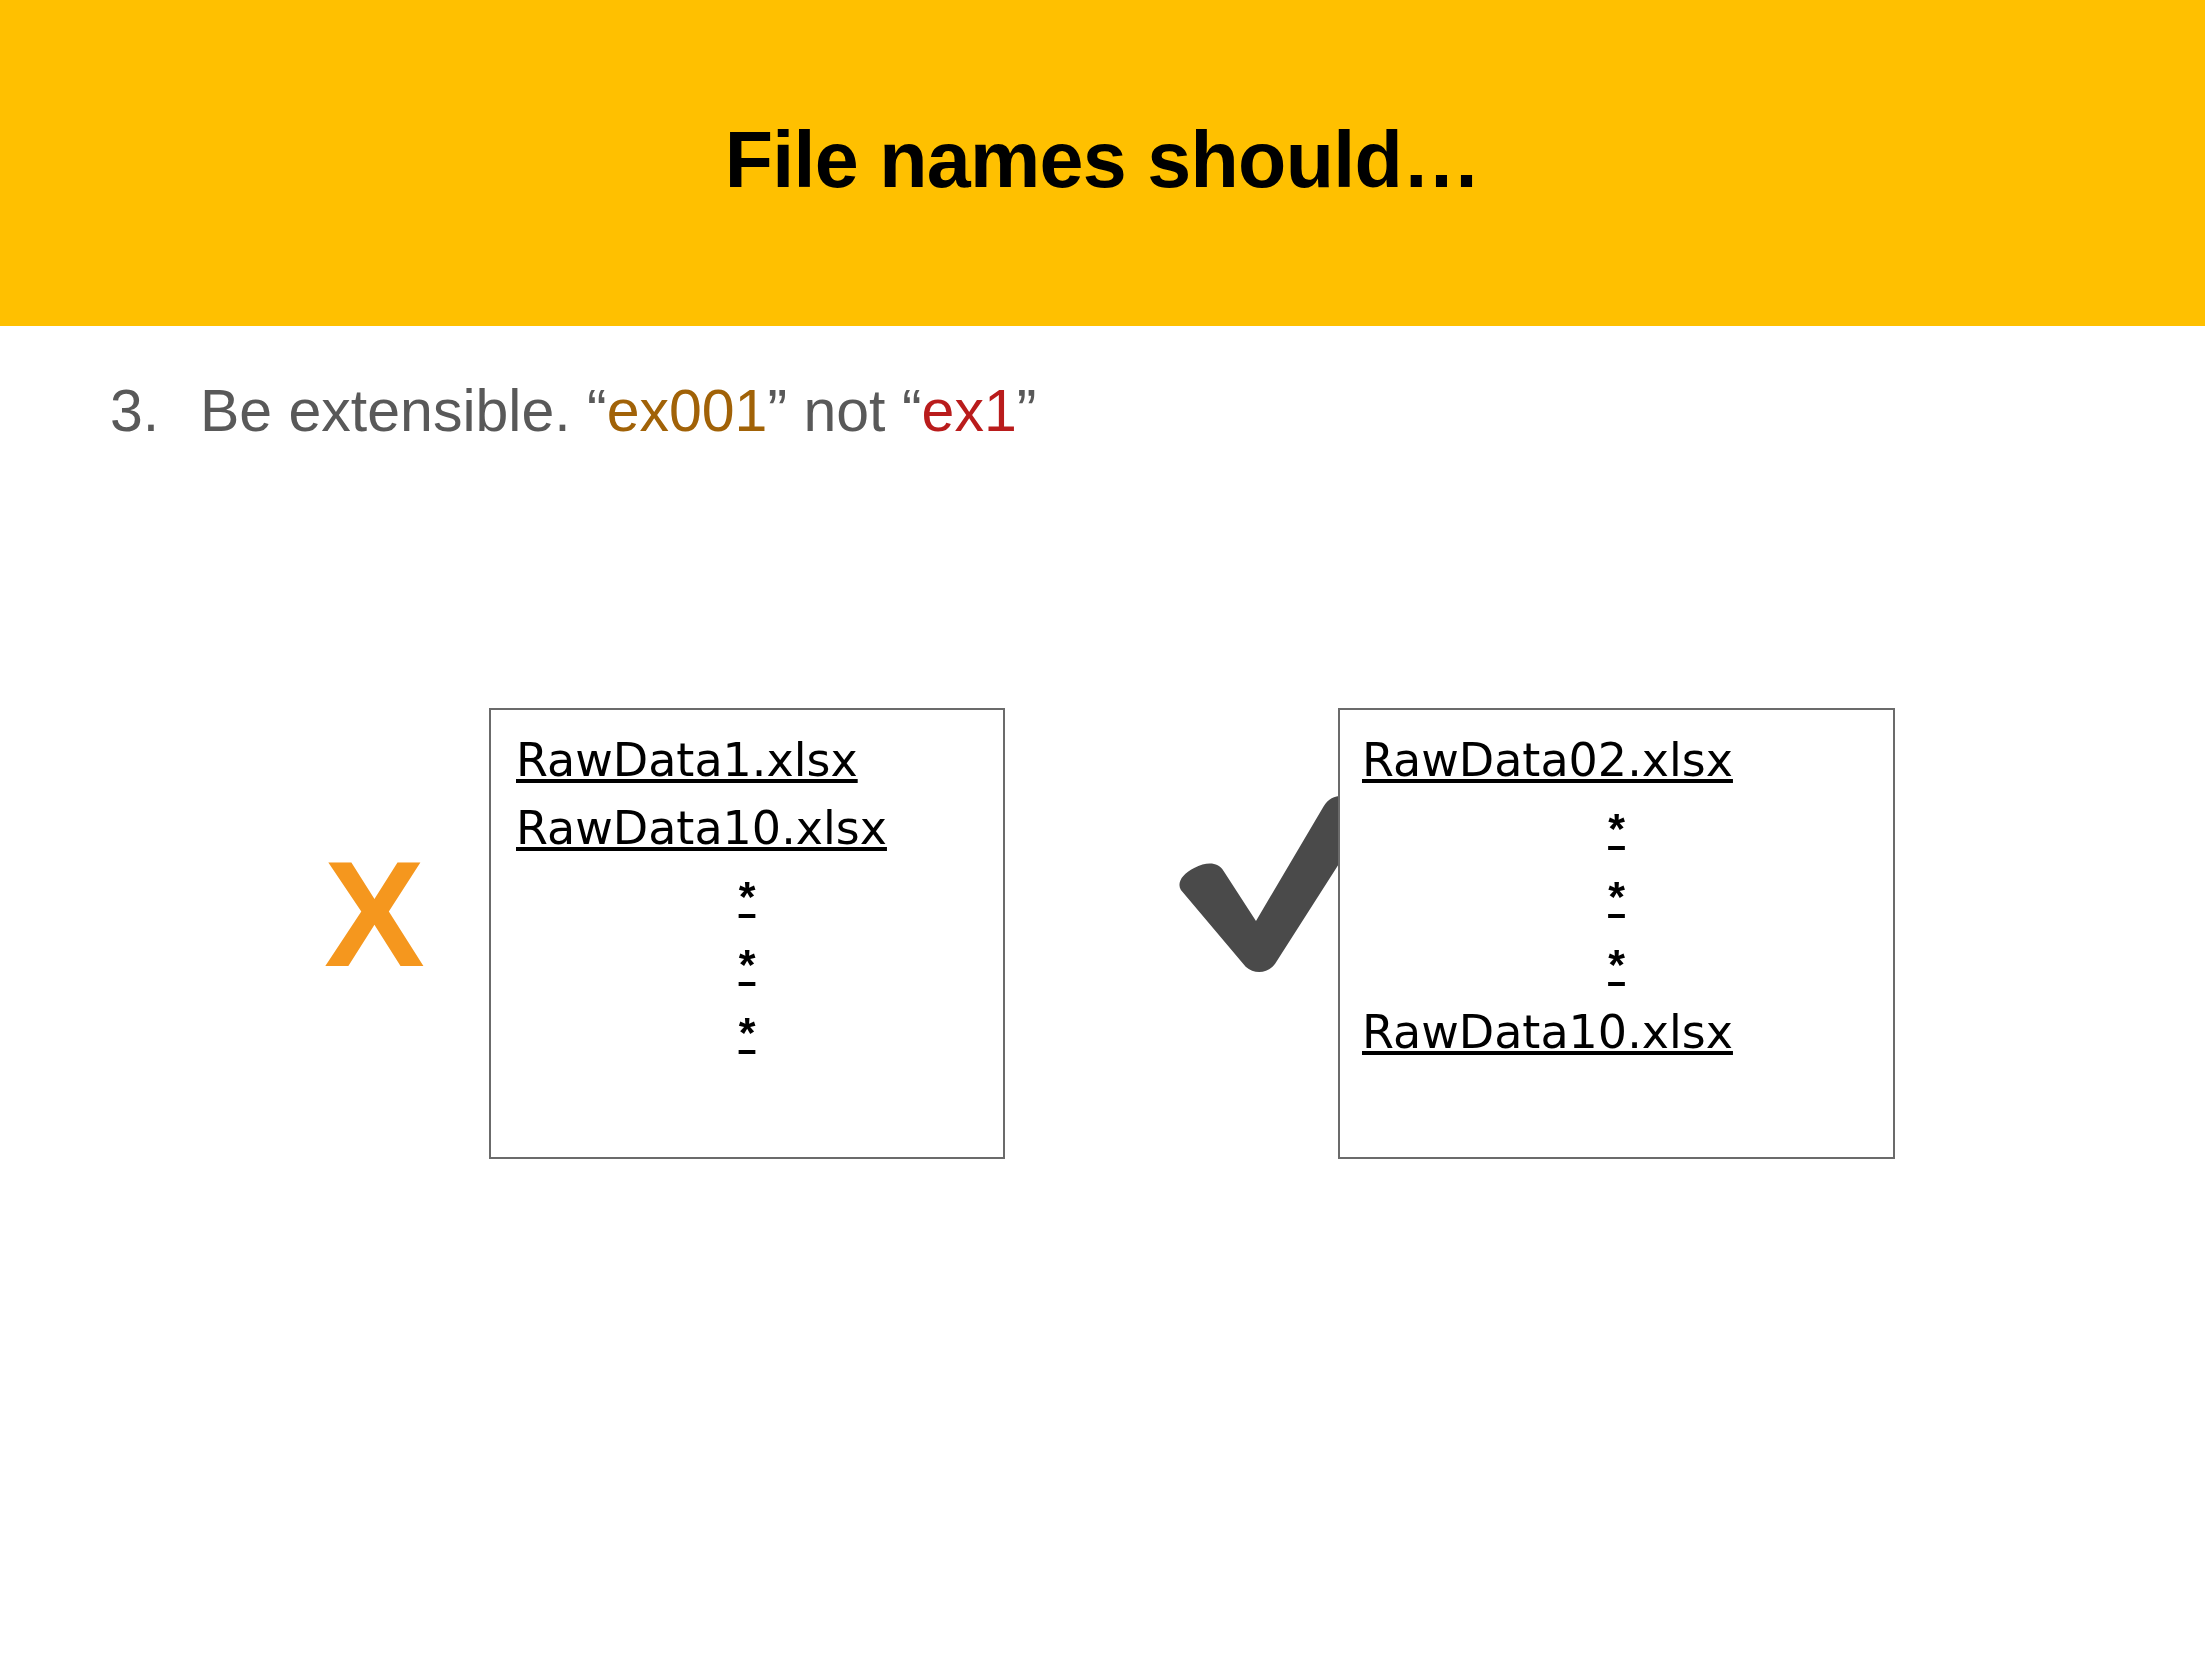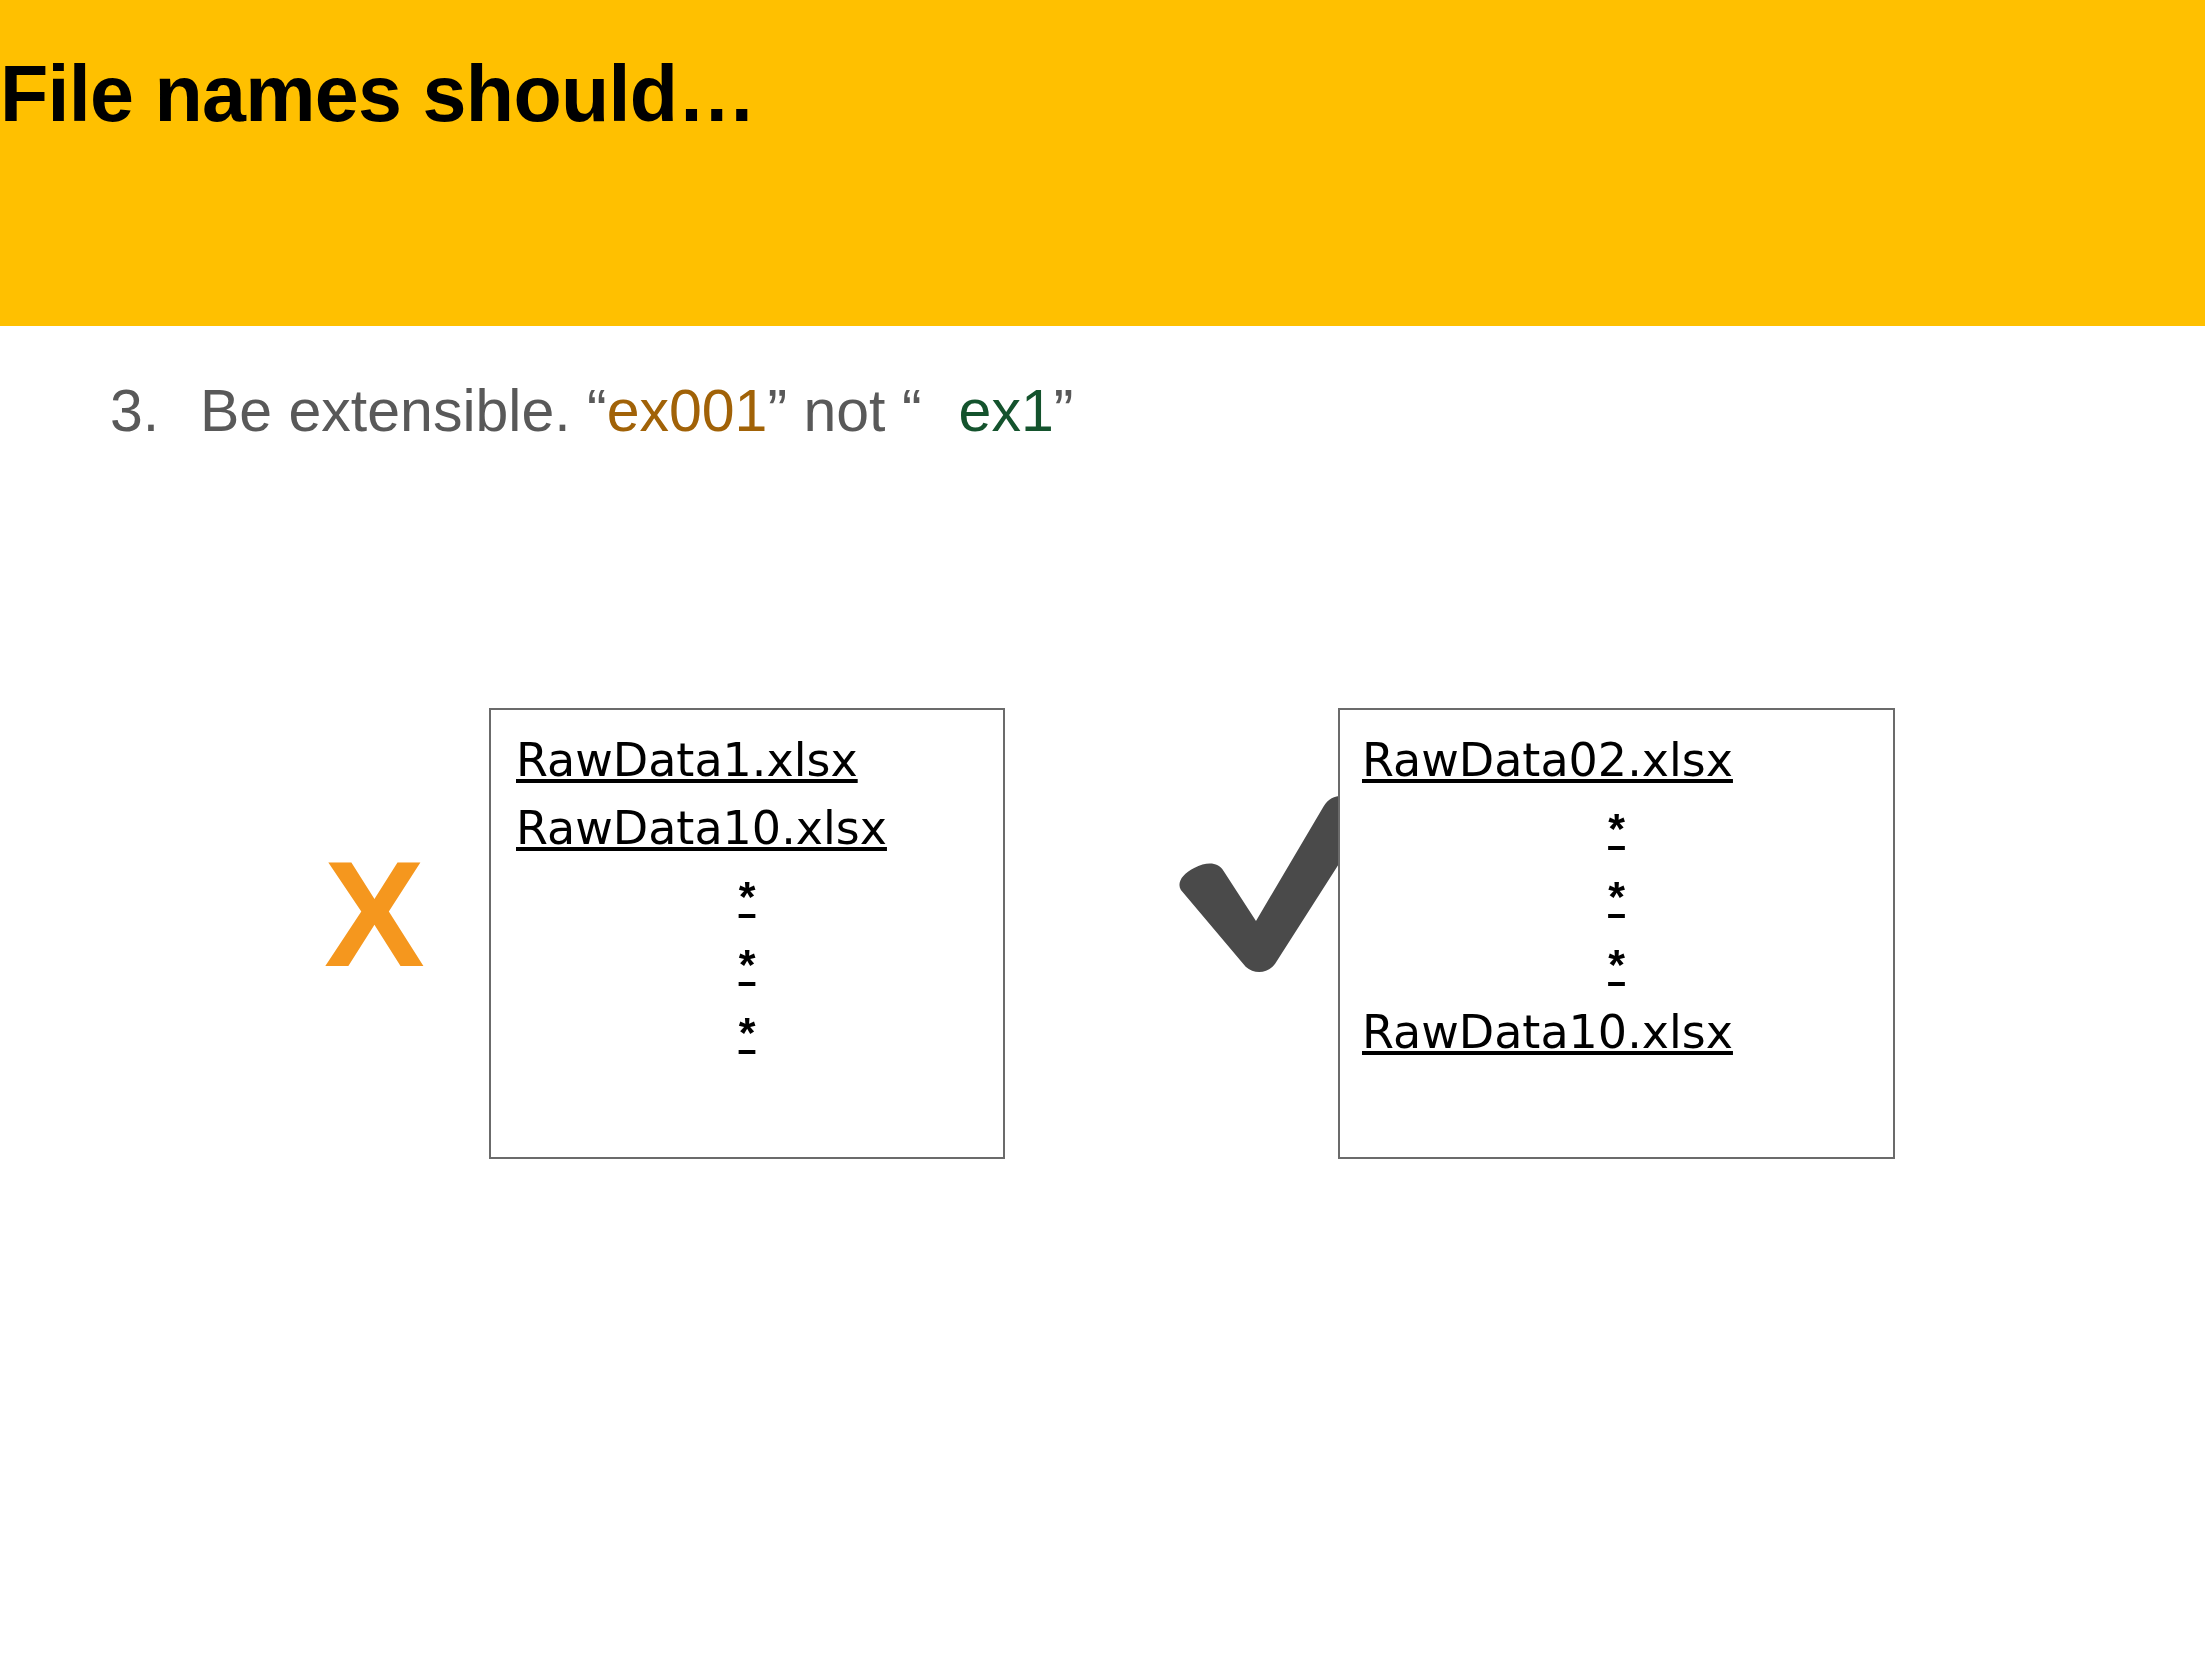--- a/index.html
+++ b/index.html
@@ -22,27 +22,27 @@
     top: 0;
     width: 2205px;
     height: 326px;
     background: #FFC000;
   }
   .title-text {
     position: absolute;
     left: 0;
     top: 0;
     width: 2205px;
-    text-align: left;
+    text-align: center;
     font-size: 79px;
     font-weight: bold;
     color: #000000;
     line-height: 1;
     letter-spacing: -0.7px;
-    padding-top: 54px;
+    padding-top: 120px;
     box-sizing: border-box;
   }
 
   
   .bullet-row {
     position: absolute;
     left: 110px;
     top: 379px;
     display: flex;
     align-items: baseline;
@@ -53,21 +53,21 @@
   }
   .bullet-number {
     width: 90px;
     flex: 0 0 90px;
     color: #595959;
   }
   .bullet-text {
     color: #595959;
   }
   .tok-green { color: #a16207; }
-  .tok-orange { color: #14532d; margin-left: 37px; }
+  .tok-orange { color: #b91c1c; }
   .tok-quote { color: #595959; }
 
   
   .file-box {
     position: absolute;
     box-sizing: border-box;
     border: 2.2px solid #6b6b6b;
     background: #ffffff;
   }
   #bad-box {

